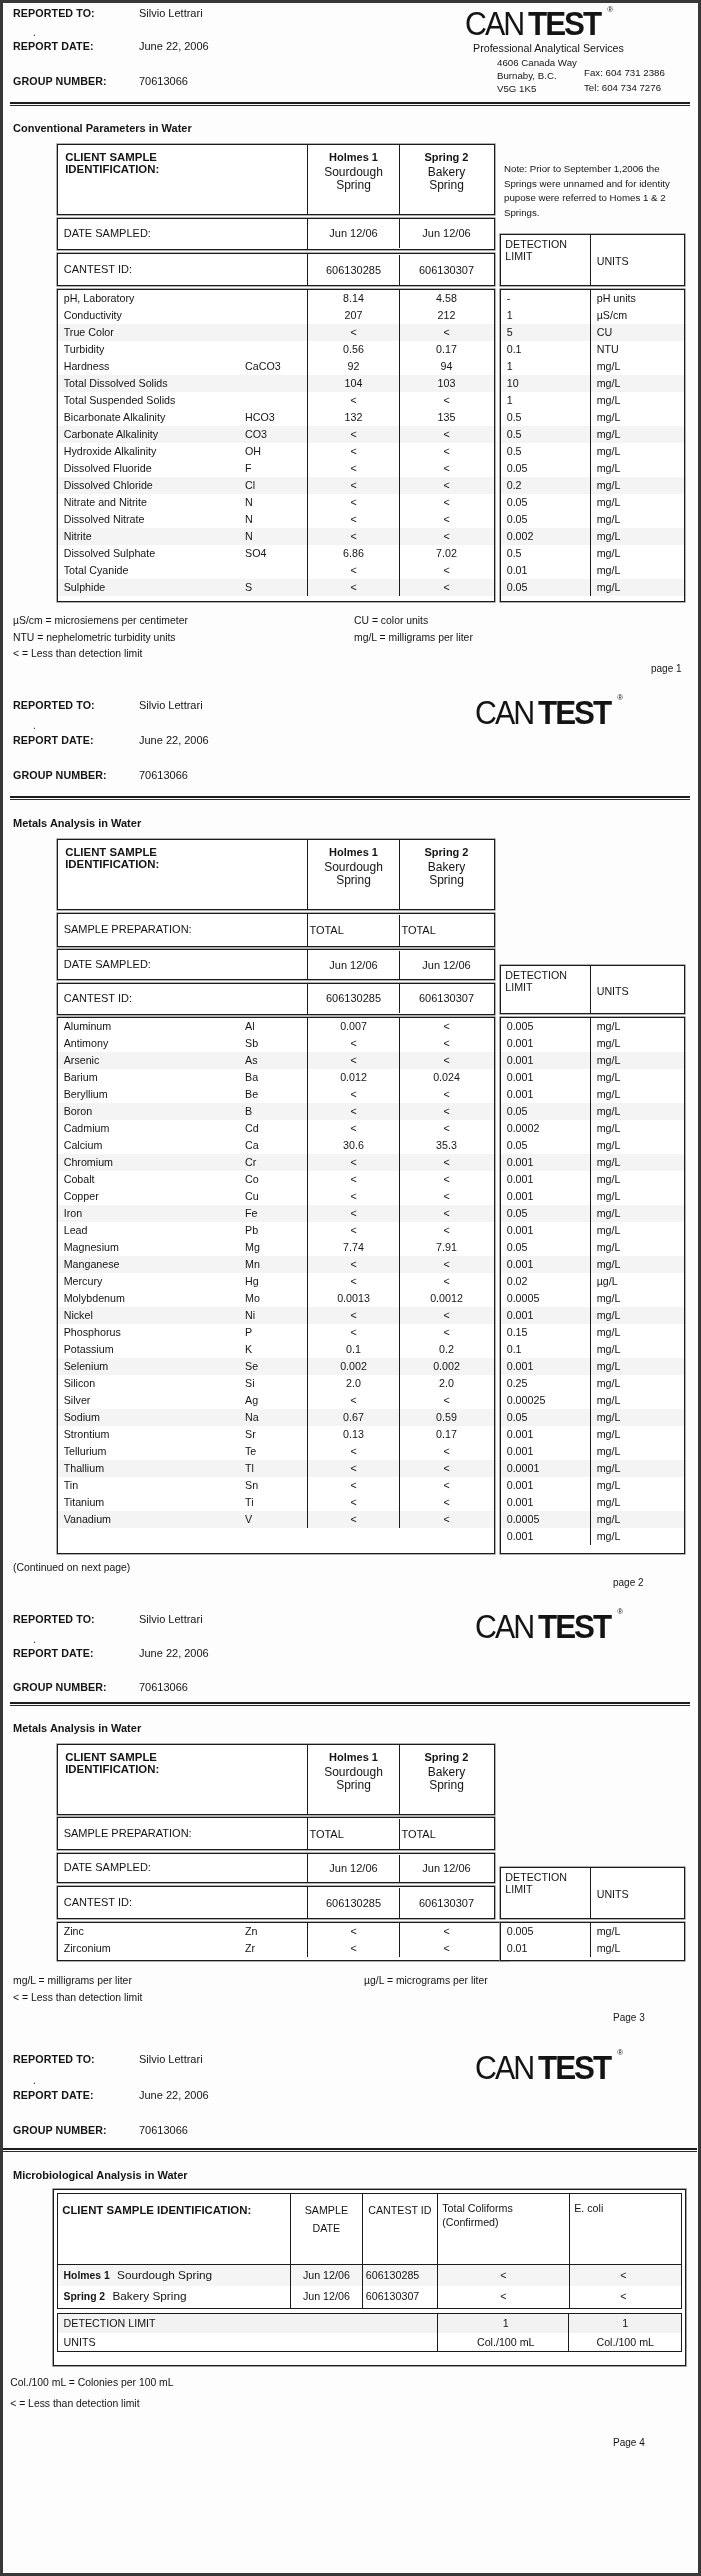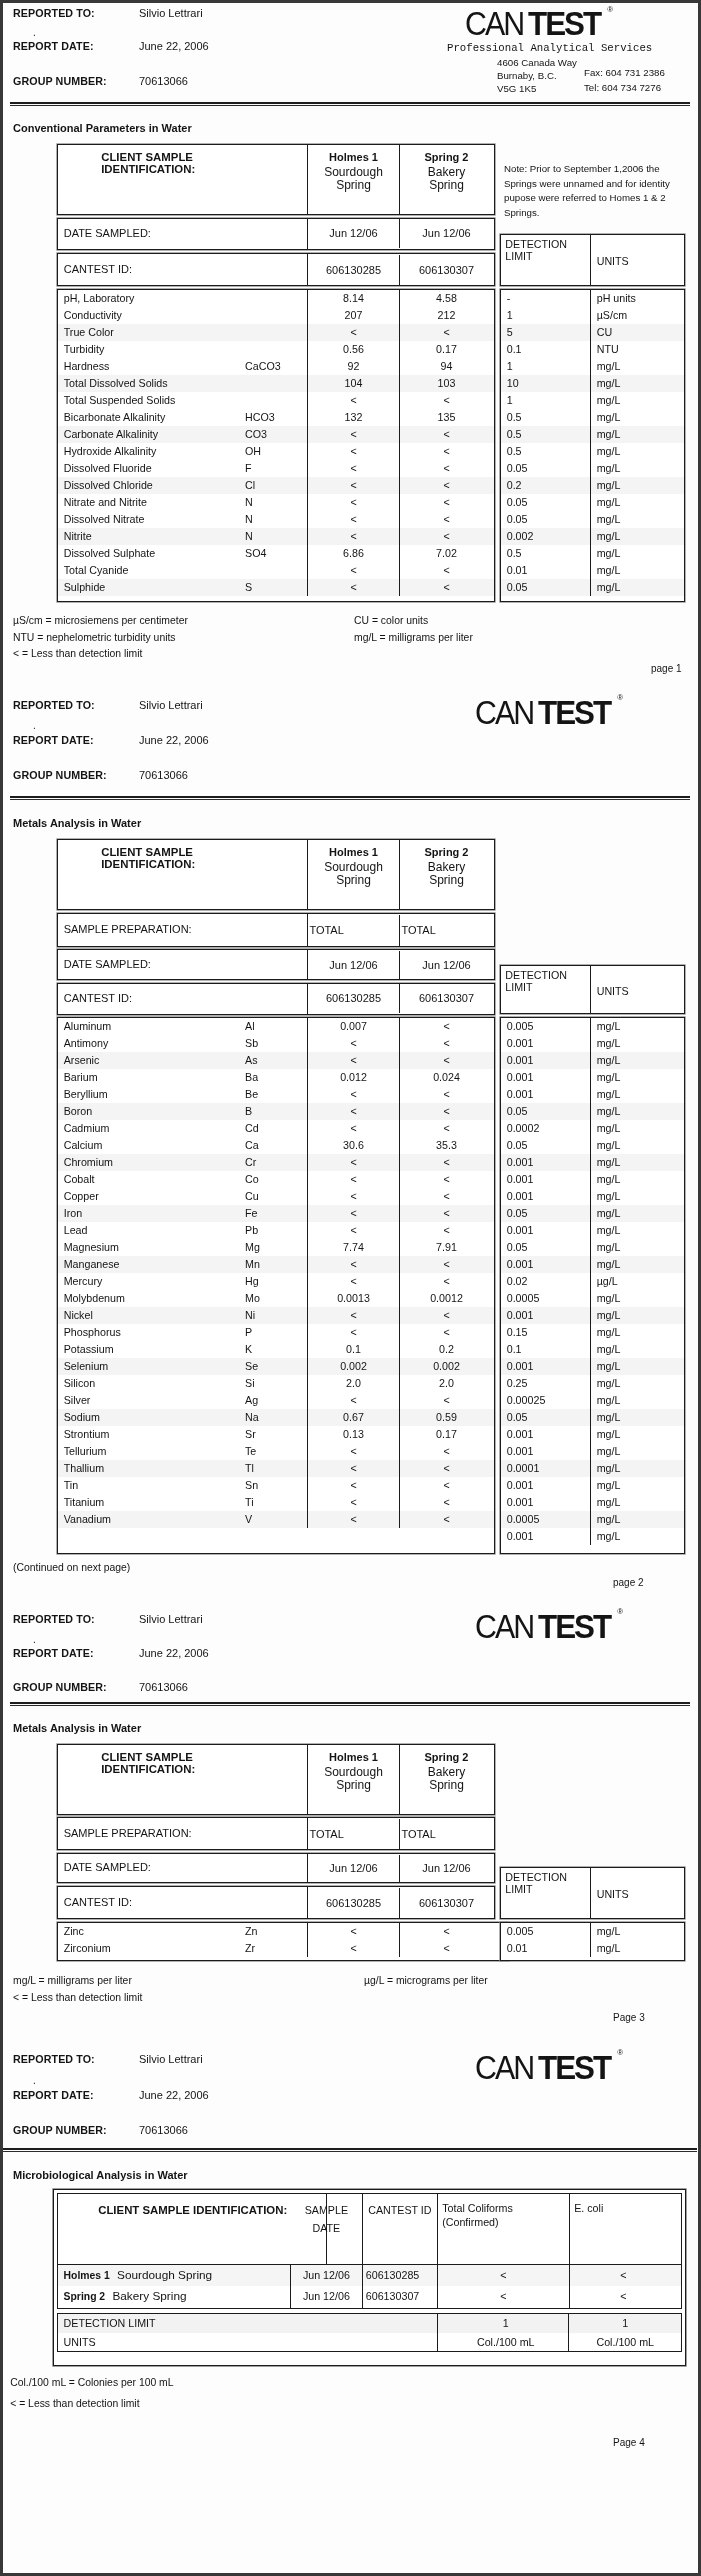--- a/index.html
+++ b/index.html
@@ -20,21 +20,21 @@
   .tagline{font-size:10.7px;margin-top:2.1px;}
   .addr{font-size:9.7px;line-height:1.35;}
   .faxtel{font-size:9.7px;line-height:1.5;}
   
   .rule{height:1.4px;border-top:2.1px solid #1d1d1d;border-bottom:0.7px solid #2a2a2a;}
   .section-title{font-weight:bold;font-size:11px;}
   
   .box{position:absolute;border:1.4px solid #1b1b1b;box-shadow:0 0 0 0.7px #8f8f8f;background:#fff;box-sizing:border-box;}
   .grid-row{display:grid;align-items:center;}
   .cellline{border-right:1.4px solid #1b1b1b;}
-  .hdr-big{font-weight:bold;font-size:11.4px;margin-left:36px;}
+  .hdr-big{font-weight:bold;font-size:11.4px;}
   .col-title{font-weight:bold;font-size:11px;text-align:center;}
   .col-sub{font-size:12px;text-align:center;line-height:1.15;margin-top:2.9px;}
   .rowlabel{font-size:11px;padding-left:5.7px;}
   .cval{font-size:11px;text-align:center;}
   .note{font-size:9.7px;line-height:1.5;}
   
   .data-row{display:grid;grid-template-columns:250px 92px 93px;height:17px;line-height:17px;font-size:10.7px;}
   .data-row:nth-child(3n){background:rgba(0,0,0,0.045);}
   .d-name{position:relative;padding-left:5.7px;border-right:1.4px solid #1b1b1b;box-sizing:border-box;white-space:nowrap;}
   .d-formula{position:absolute;left:187px;top:0;}
@@ -70,21 +70,21 @@
     <span class="abs hvalue" style="left:136px;top:4.3px;">Silvio Lettrari</span>
     <span class="abs dot" style="left:30px;top:24px;">.</span>
     <span class="abs hlabel" style="left:10px;top:37px;">REPORT DATE:</span>
     <span class="abs hvalue" style="left:136px;top:37px;">June 22, 2006</span>
     <span class="abs hlabel" style="left:10px;top:72px;">GROUP NUMBER:</span>
     <span class="abs hvalue" style="left:136px;top:72px;">70613066</span>
 
     <div class="abs logo" style="left:462px;top:4.3px;">
       <span class="logo-thin">CAN</span><span class="logo-bold">TEST</span><sup class="logo-reg">®</sup>
     </div>
-    <div class="abs tagline" style="left:444px;top:37px;font-family:Liberation Mono, monospace;">Professional Analytical Services</div>
+    <div class="abs tagline" style="left:470px;top:37px;">Professional Analytical Services</div>
     <div class="abs addr" style="left:494px;top:53px;">
       <div>4606 Canada Way</div>
       <div>Burnaby, B.C.</div>
       <div>V5G 1K5</div>
     </div>
     <div class="abs faxtel" style="left:581px;top:63px;">
       <div>Fax: 604 731 2386</div>
       <div>Tel:  604 734 7276</div>
     </div>
 

